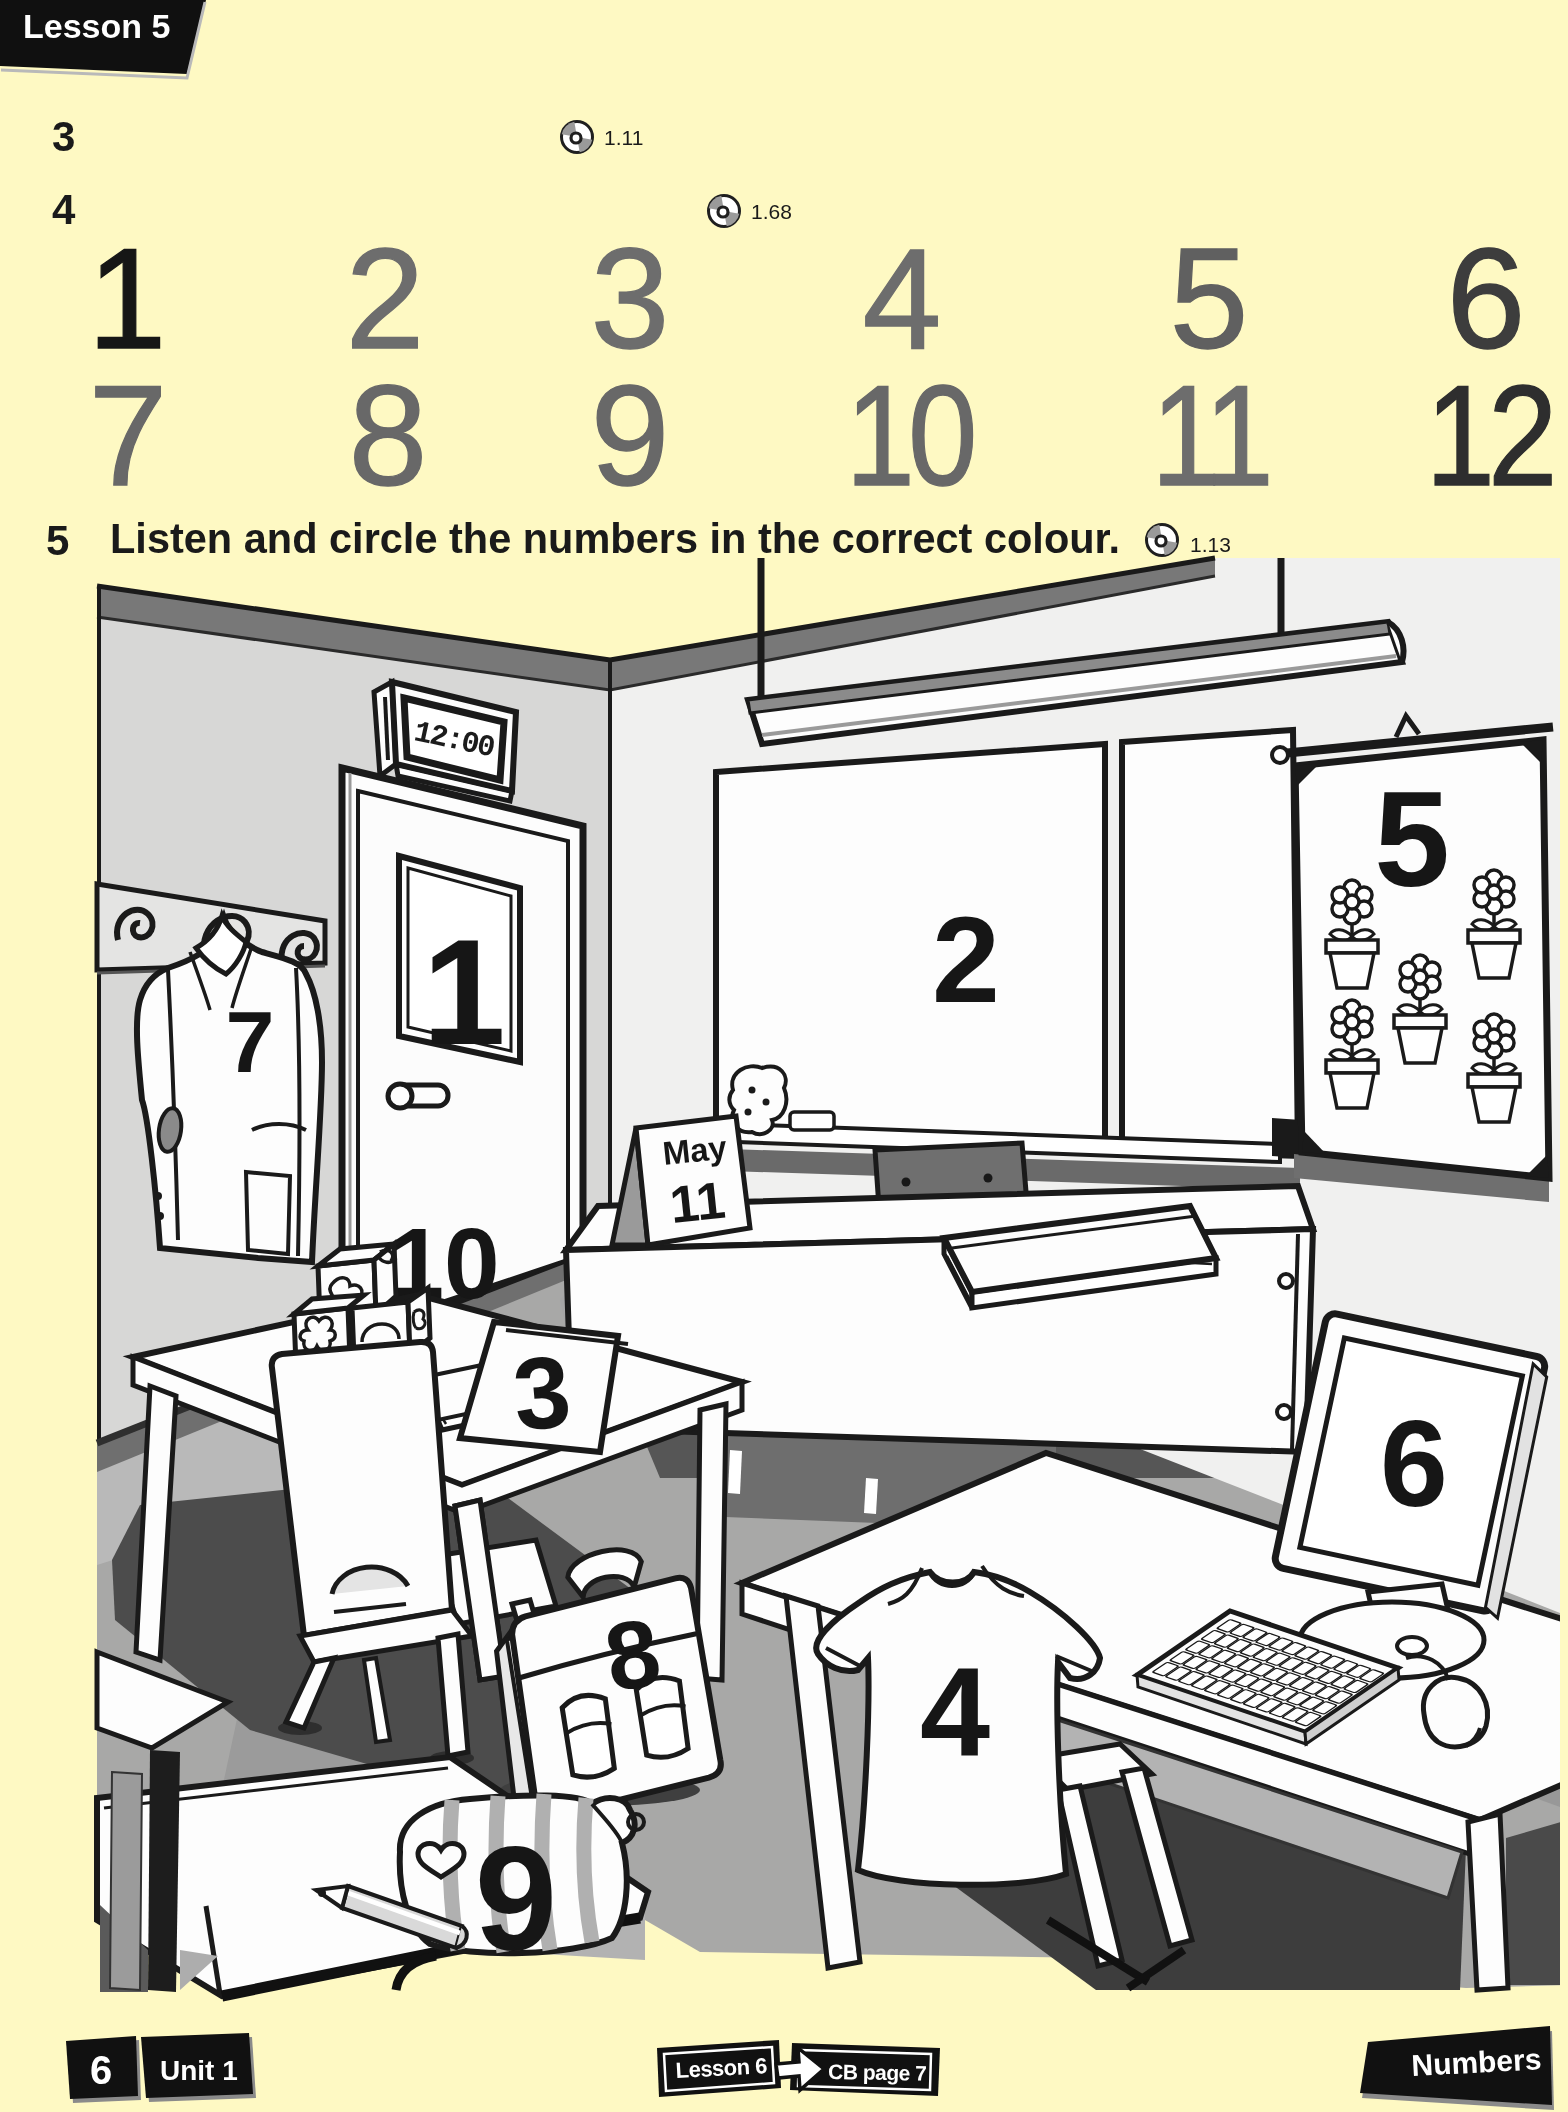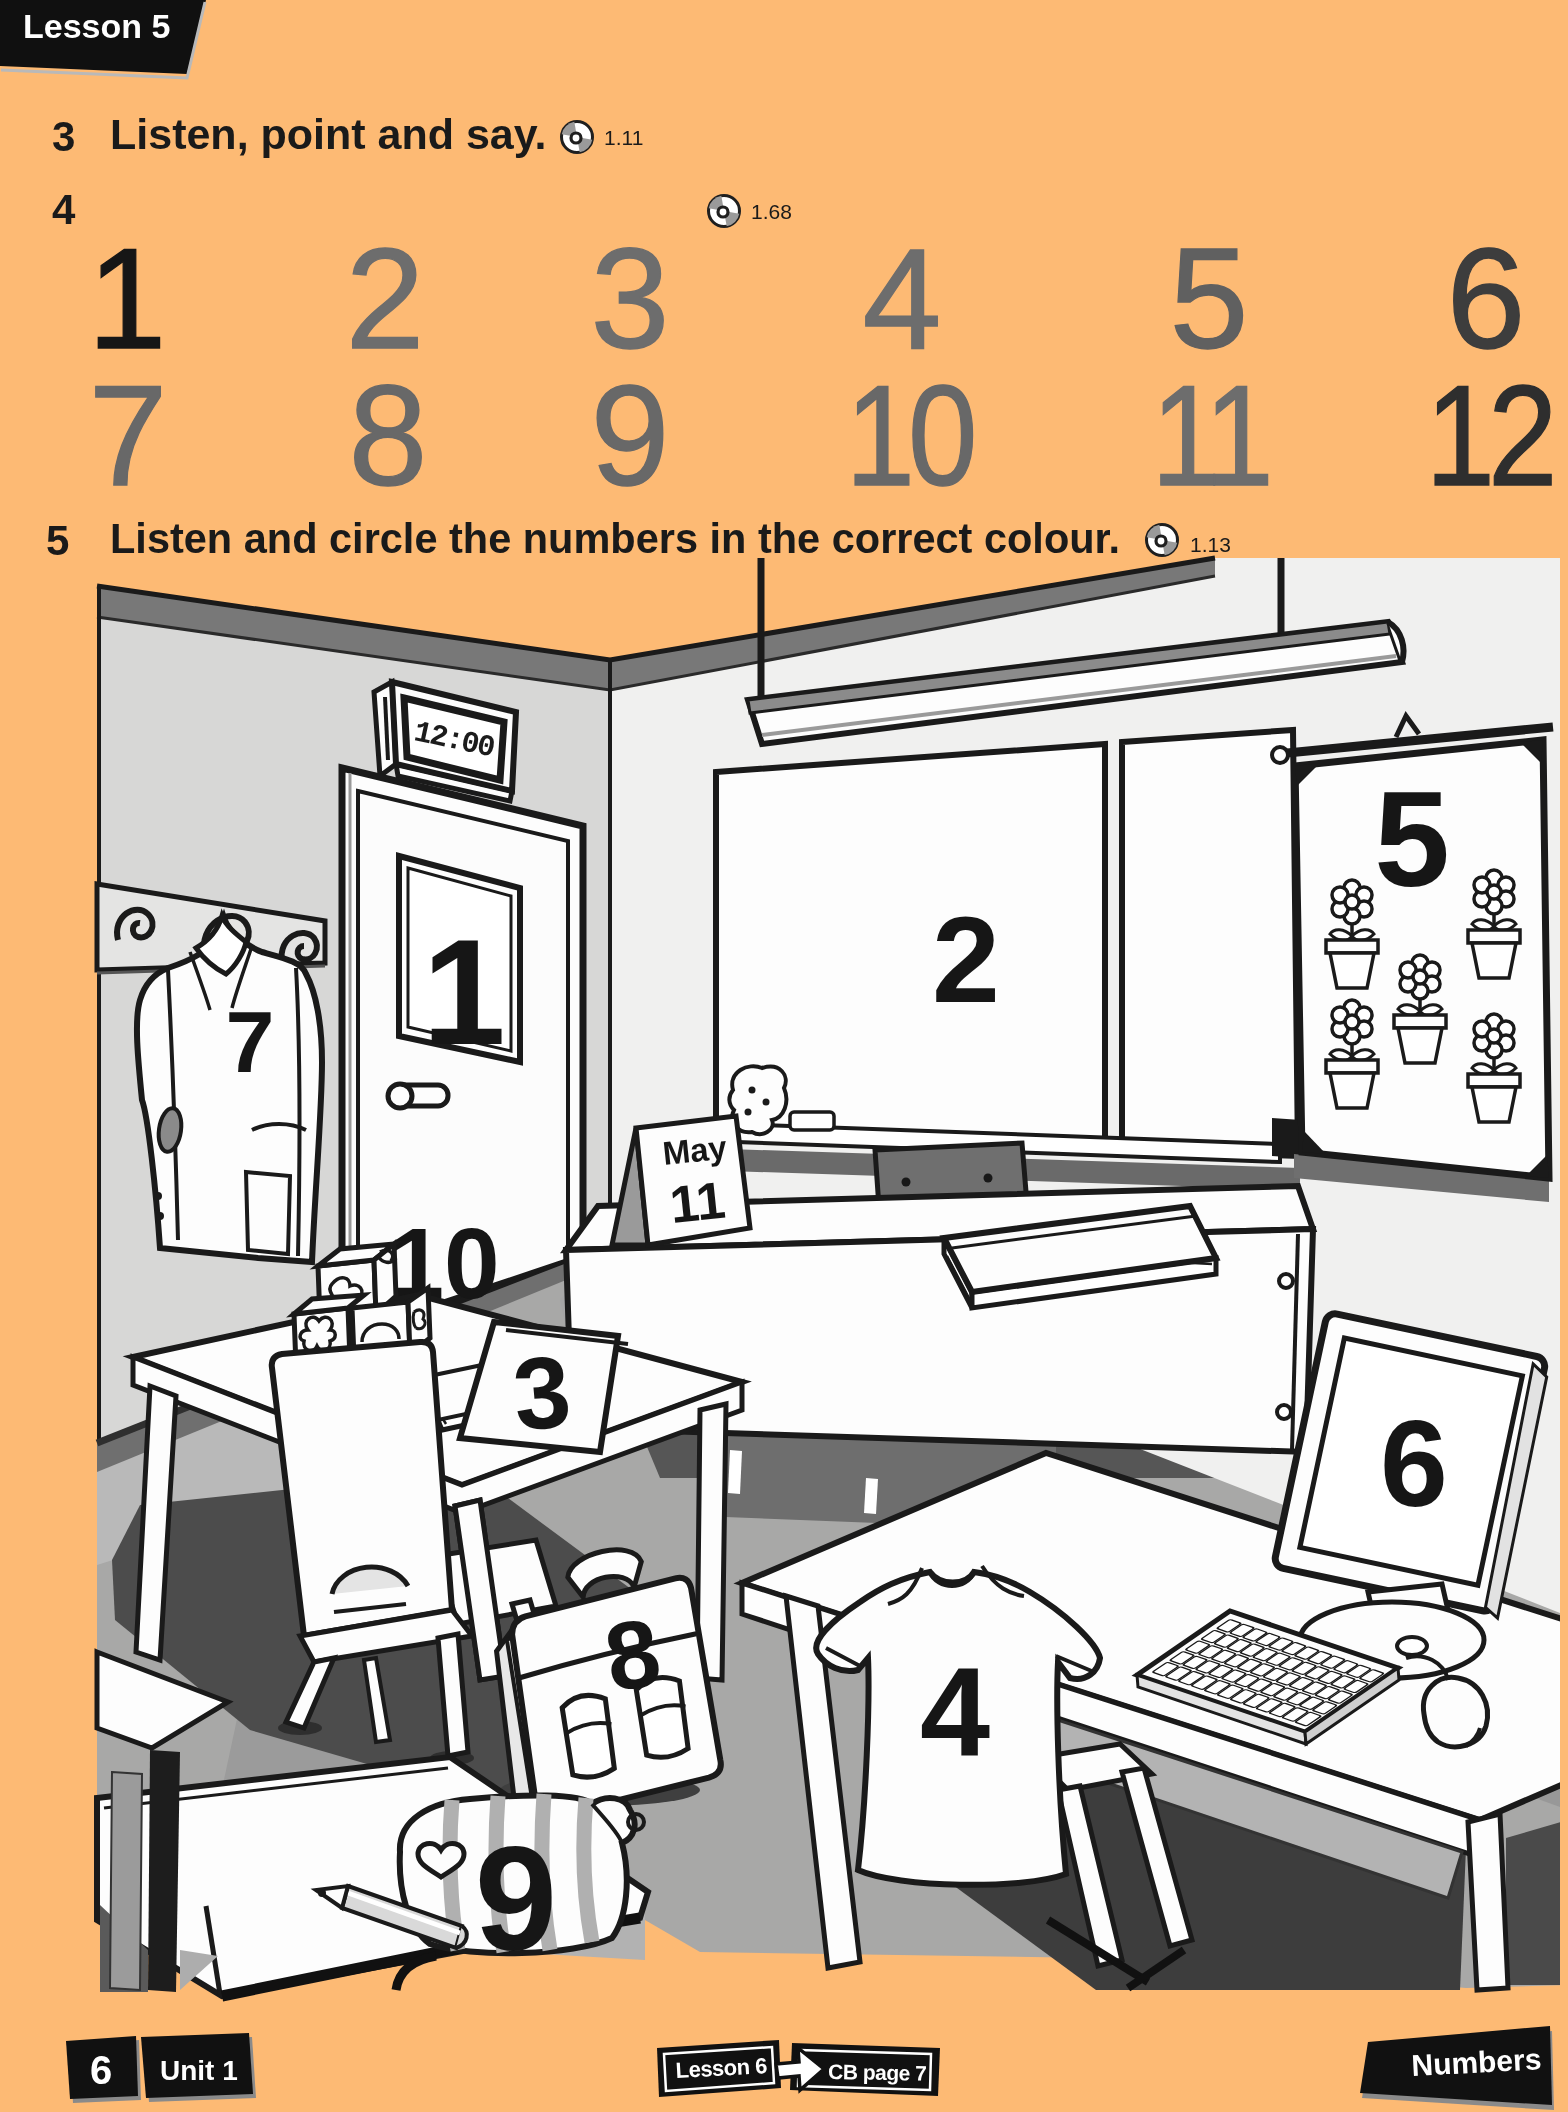--- a/index.html
+++ b/index.html
@@ -1,36 +1,35 @@
 <!DOCTYPE html>
 <html><head>
 <meta charset="utf-8">
 <style>
 html,body{margin:0;padding:0;background:#ffffff}
-#page{position:relative;width:1568px;height:2112px;background:#fdba74;font-family:"Liberation Sans",sans-serif;overflow:hidden}
+#page{position:relative;width:1568px;height:2112px;background:#fef9c3;font-family:"Liberation Sans",sans-serif;overflow:hidden}
 .hnum{position:absolute;font-weight:bold;color:#1a1a1a;font-size:42px;line-height:1}
 .htxt{position:absolute;font-weight:bold;color:#1a1a1a;font-size:43px;line-height:1;white-space:nowrap}
 .cd{position:absolute}
 .cdn{position:absolute;font-weight:normal;color:#1a1a1a;font-size:21px;line-height:1}
 .tr{position:absolute;transform:translateX(-50%);font-size:142px;line-height:1;font-weight:normal;-webkit-text-stroke:1.3px currentColor}
 .tr2{letter-spacing:-8px;transform:translateX(-50%) scaleX(0.88)}
 </style>
 </head>
 <body>
 <div id="page">
 
 <svg width="260" height="100" style="position:absolute;left:0;top:0">
 <polygon points="0,0 206,0 187,74 0,66" fill="#101010"></polygon>
 <polyline points="1,70 187,78 205,2" fill="none" stroke="#b9b9b9" stroke-width="3"></polyline>
 <text x="23" y="38" font-size="34" font-weight="bold" fill="#ffffff">Lesson 5</text>
 </svg>
 
 <div class="hnum" style="left:52px;top:116px">3</div>
 
-<div class="htxt" style="left:110px;top:113px">Listen, point and say.</div>
 
 <svg class="cd" width="36" height="36" style="left:559px;top:119px" viewBox="0 0 36 36">
 <circle cx="18" cy="18" r="15.5" fill="#ffffff" stroke="#1f1f1f" stroke-width="3"></circle>
 <path d="M18,18 L2.74,15.31 A15.5,15.5 0 0 1 15.31,2.74 Z" fill="#9a9a9a"></path>
 <path d="M18,18 L33.26,20.69 A15.5,15.5 0 0 1 20.69,33.26 Z" fill="#9a9a9a"></path>
 <circle cx="17" cy="19" r="5" fill="#ffffff" stroke="#1f1f1f" stroke-width="3.2"></circle>
 </svg>
 
 <div class="cdn" style="left:604px;top:127px">1.11</div>
 

